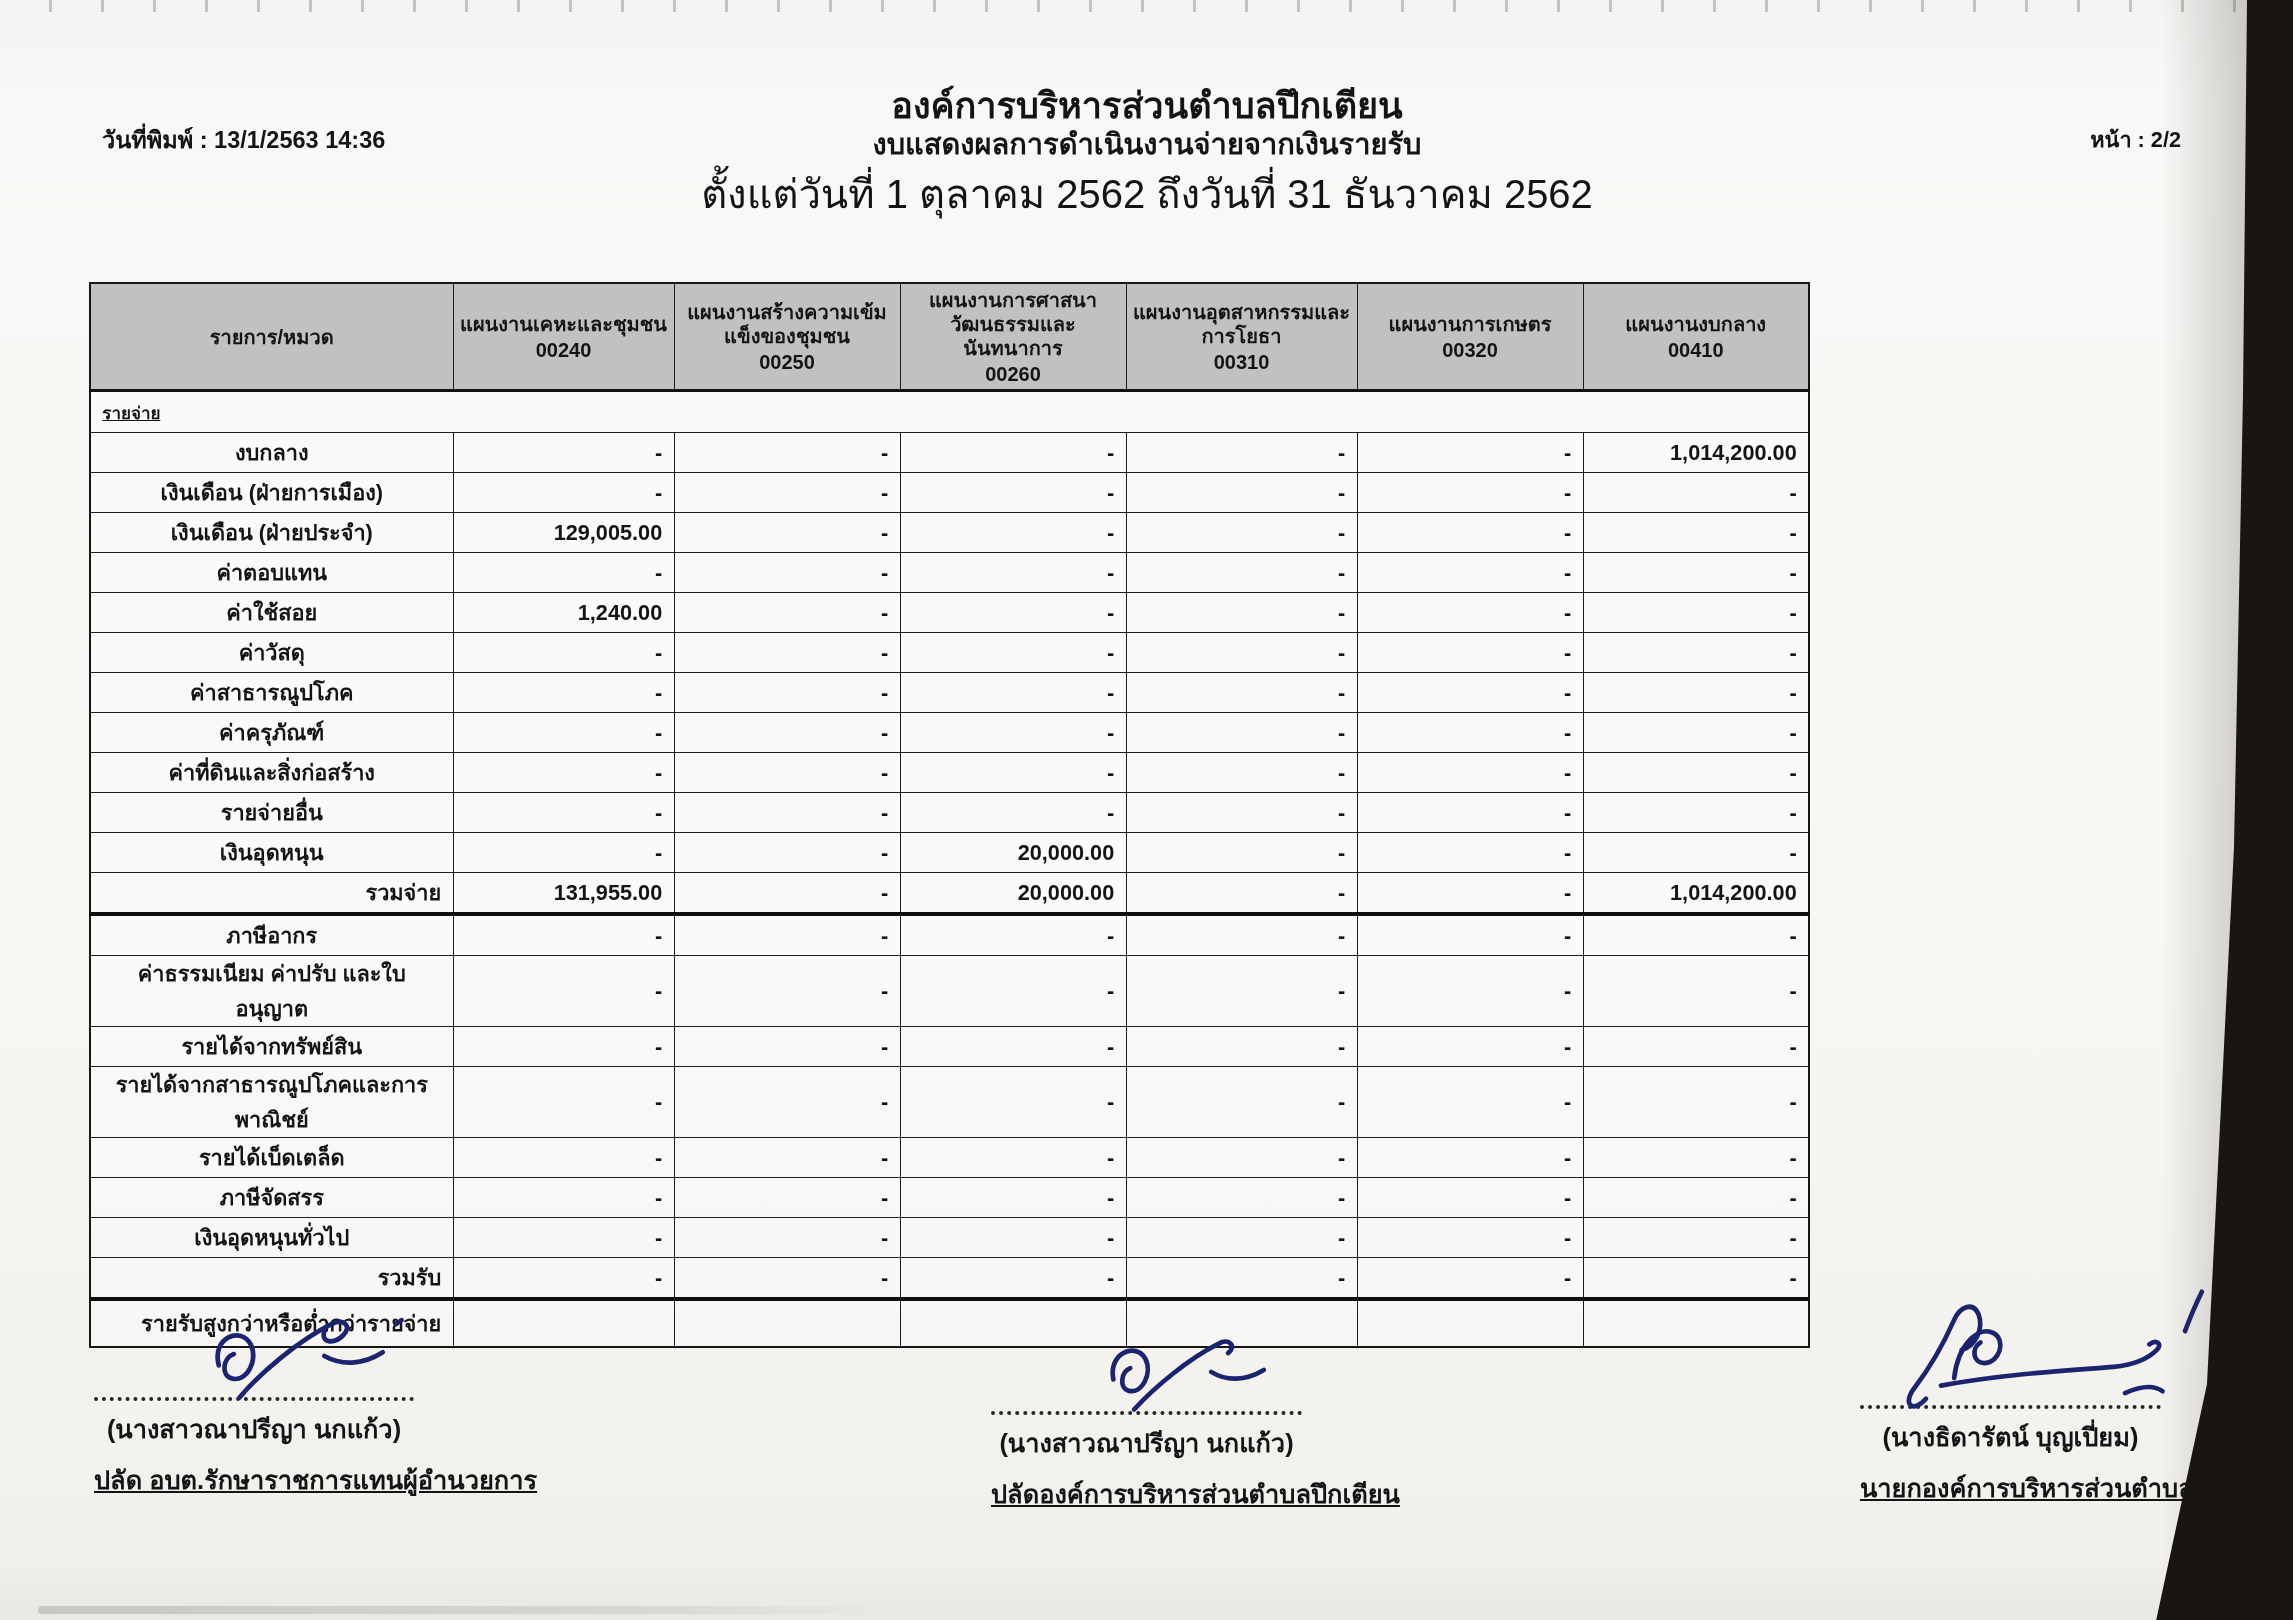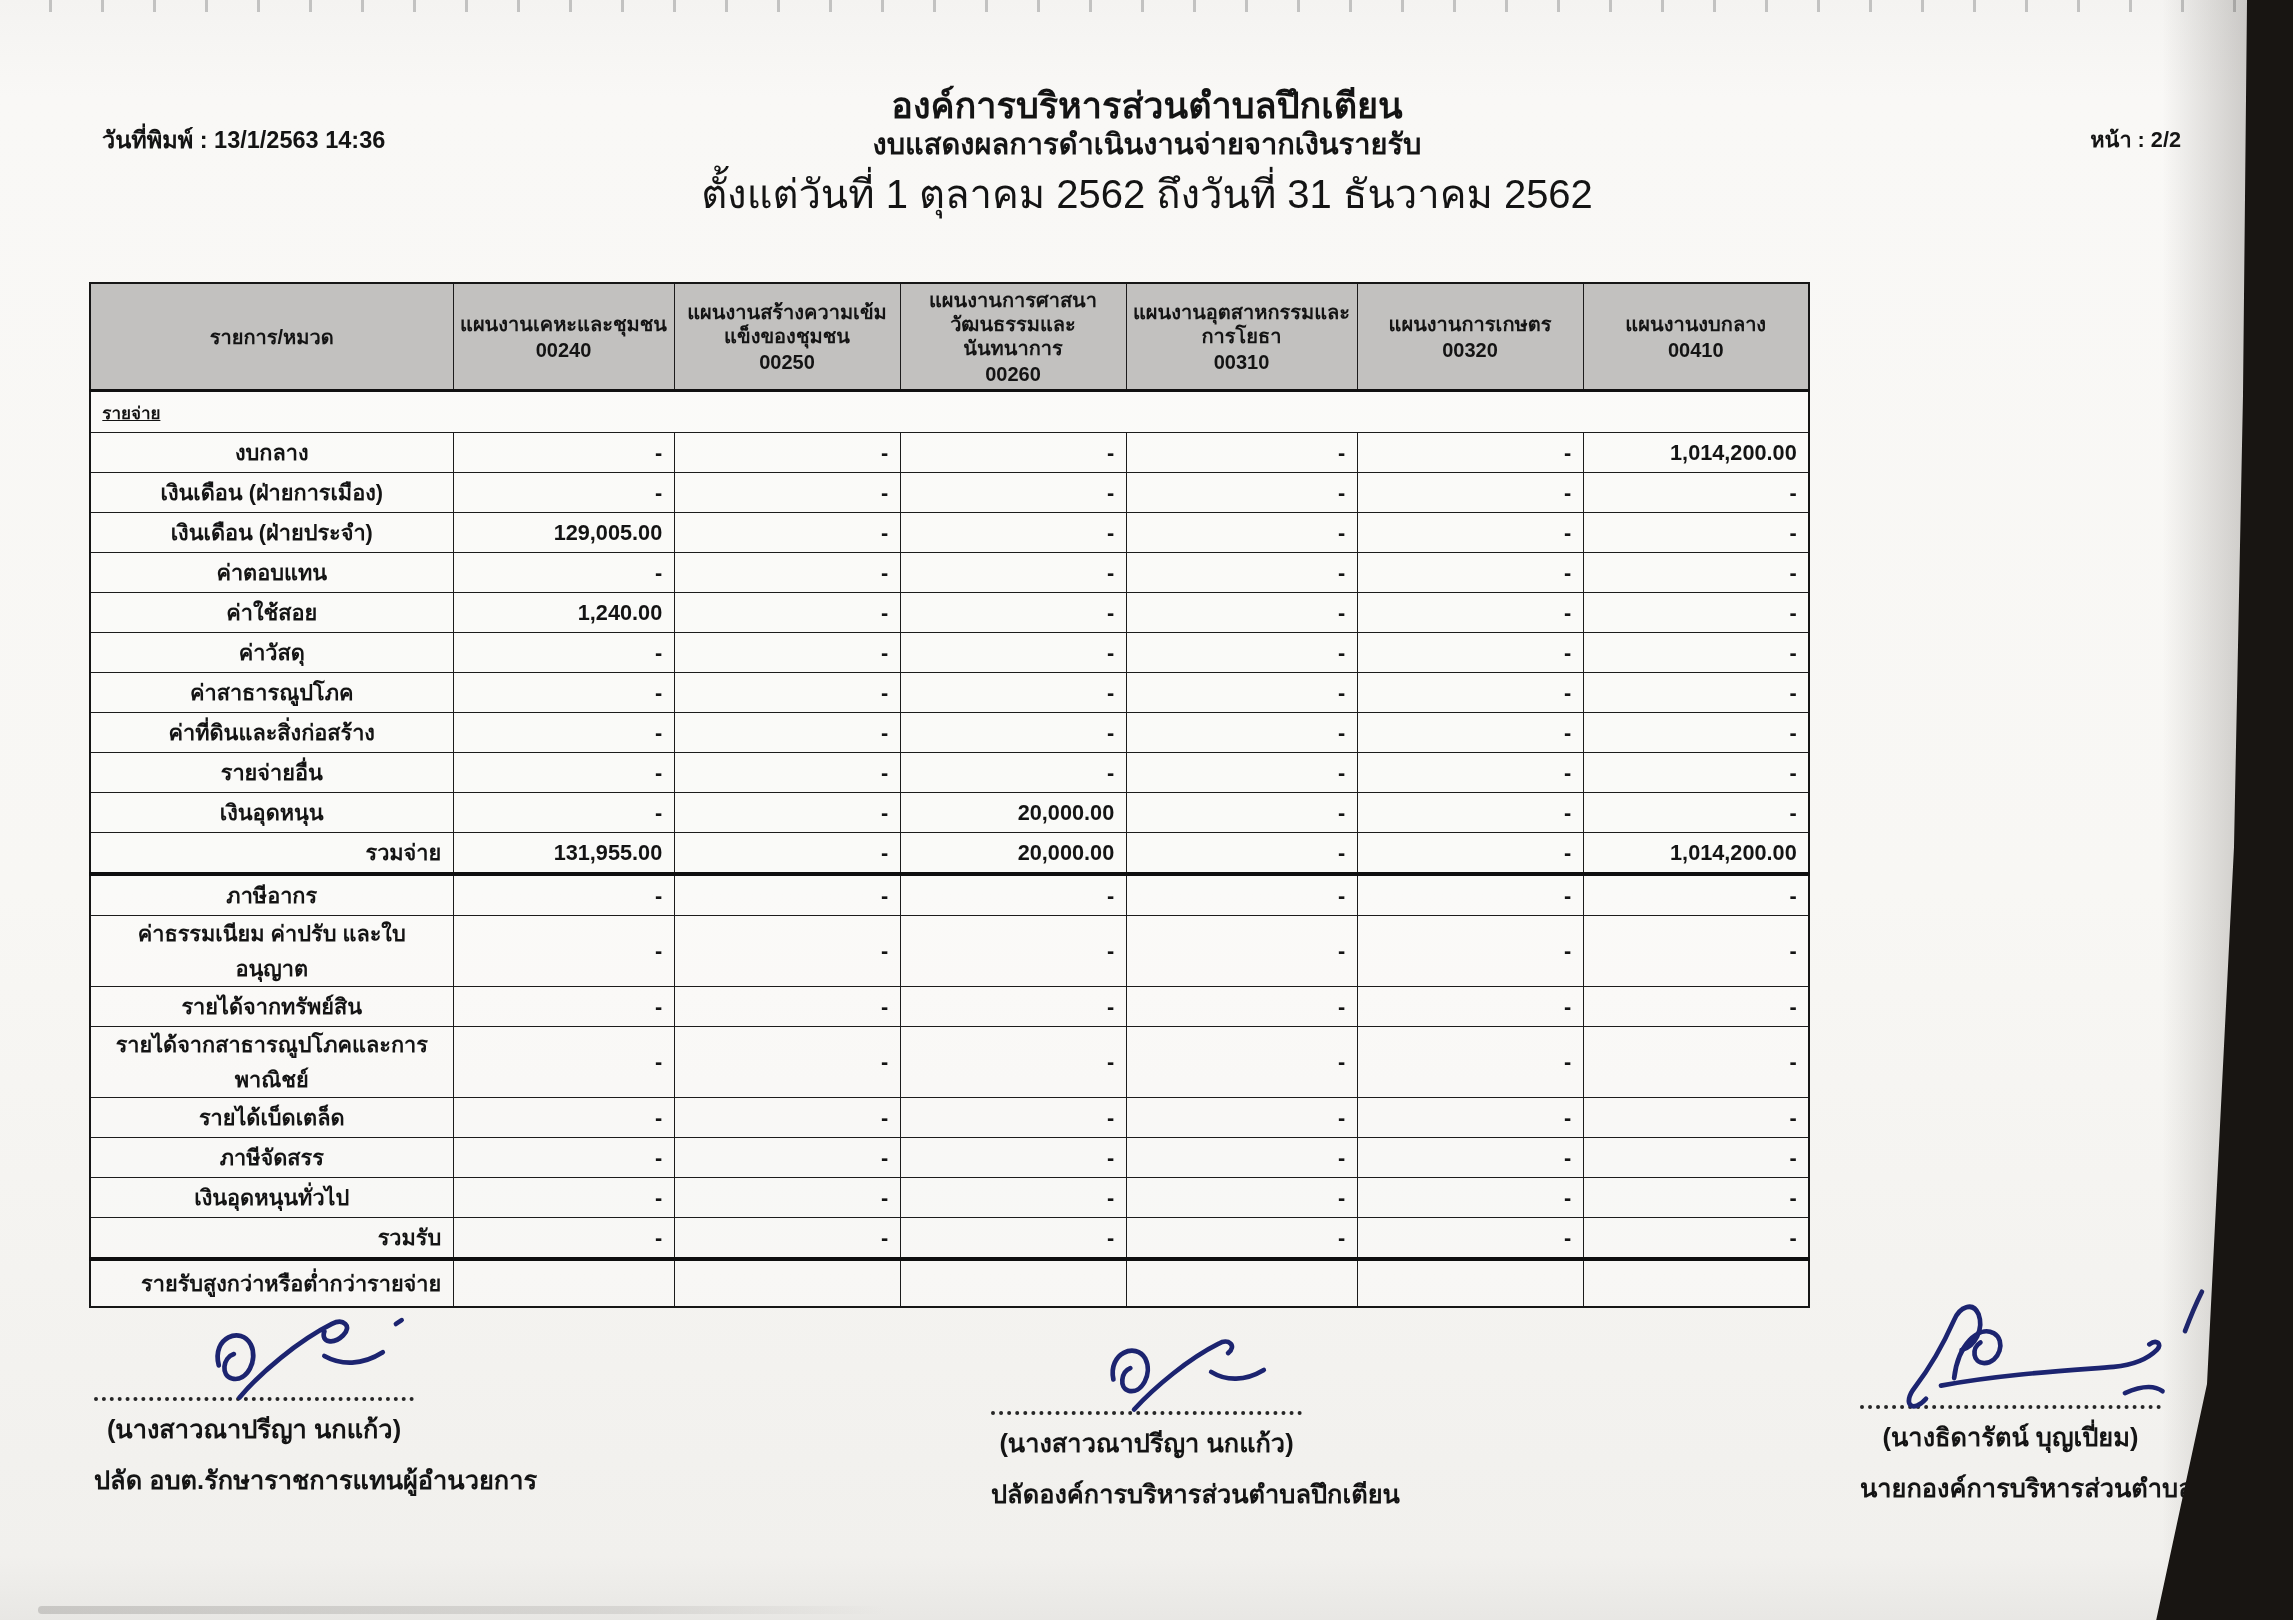--- a/index.html
+++ b/index.html
@@ -53,21 +53,21 @@
   .num{text-align:right; font-weight:600; padding-right:13px;}
   tr.section-row td{height:40px;}
   .section-label{font-weight:bold; text-decoration:underline; font-size:17px;}
   tr.total-row td{border-bottom:4.7px solid #0f0f0f;}
   .total-label{font-weight:bold; text-align:right; font-size:22.6px;}
   tr.footer-row td{height:45px;}
 
   .sig{position:absolute; text-align:center;}
   .sig-line{border-bottom:4.7px dotted #262626; height:0;}
   .sig-name{font-size:25.4px; font-weight:bold; margin-top:8px; white-space:nowrap;}
-  .sig-title{font-size:25.4px; font-weight:bold; margin-top:11.3px; white-space:nowrap;}
+  .sig-title{font-size:25.4px; font-weight:bold; margin-top:11.3px; white-space:nowrap;text-decoration:underline;}
   .sig svg{position:absolute; overflow:visible;}
   .ink{fill:none; stroke:#1c2470; stroke-width:5; stroke-linecap:round; stroke-linejoin:round;}
 </style>
 </head>
 <body>
 
 <div class="page">
 
   <div class="ruler"></div>
 
@@ -177,20 +177,29 @@
         <tr class="data-row">
           <td class="row-label">ค่าสาธารณูปโภค</td>
           <td class="num">-</td>
           <td class="num">-</td>
           <td class="num">-</td>
           <td class="num">-</td>
           <td class="num">-</td>
           <td class="num">-</td>
         </tr>
         <tr class="data-row">
+          <td class="row-label">ค่าครุภัณฑ์</td>
+          <td class="num">-</td>
+          <td class="num">-</td>
+          <td class="num">-</td>
+          <td class="num">-</td>
+          <td class="num">-</td>
+          <td class="num">-</td>
+        </tr>
+        <tr class="data-row">
           <td class="row-label">ค่าที่ดินและสิ่งก่อสร้าง</td>
           <td class="num">-</td>
           <td class="num">-</td>
           <td class="num">-</td>
           <td class="num">-</td>
           <td class="num">-</td>
           <td class="num">-</td>
         </tr>
         <tr class="data-row">
           <td class="row-label">รายจ่ายอื่น</td>

